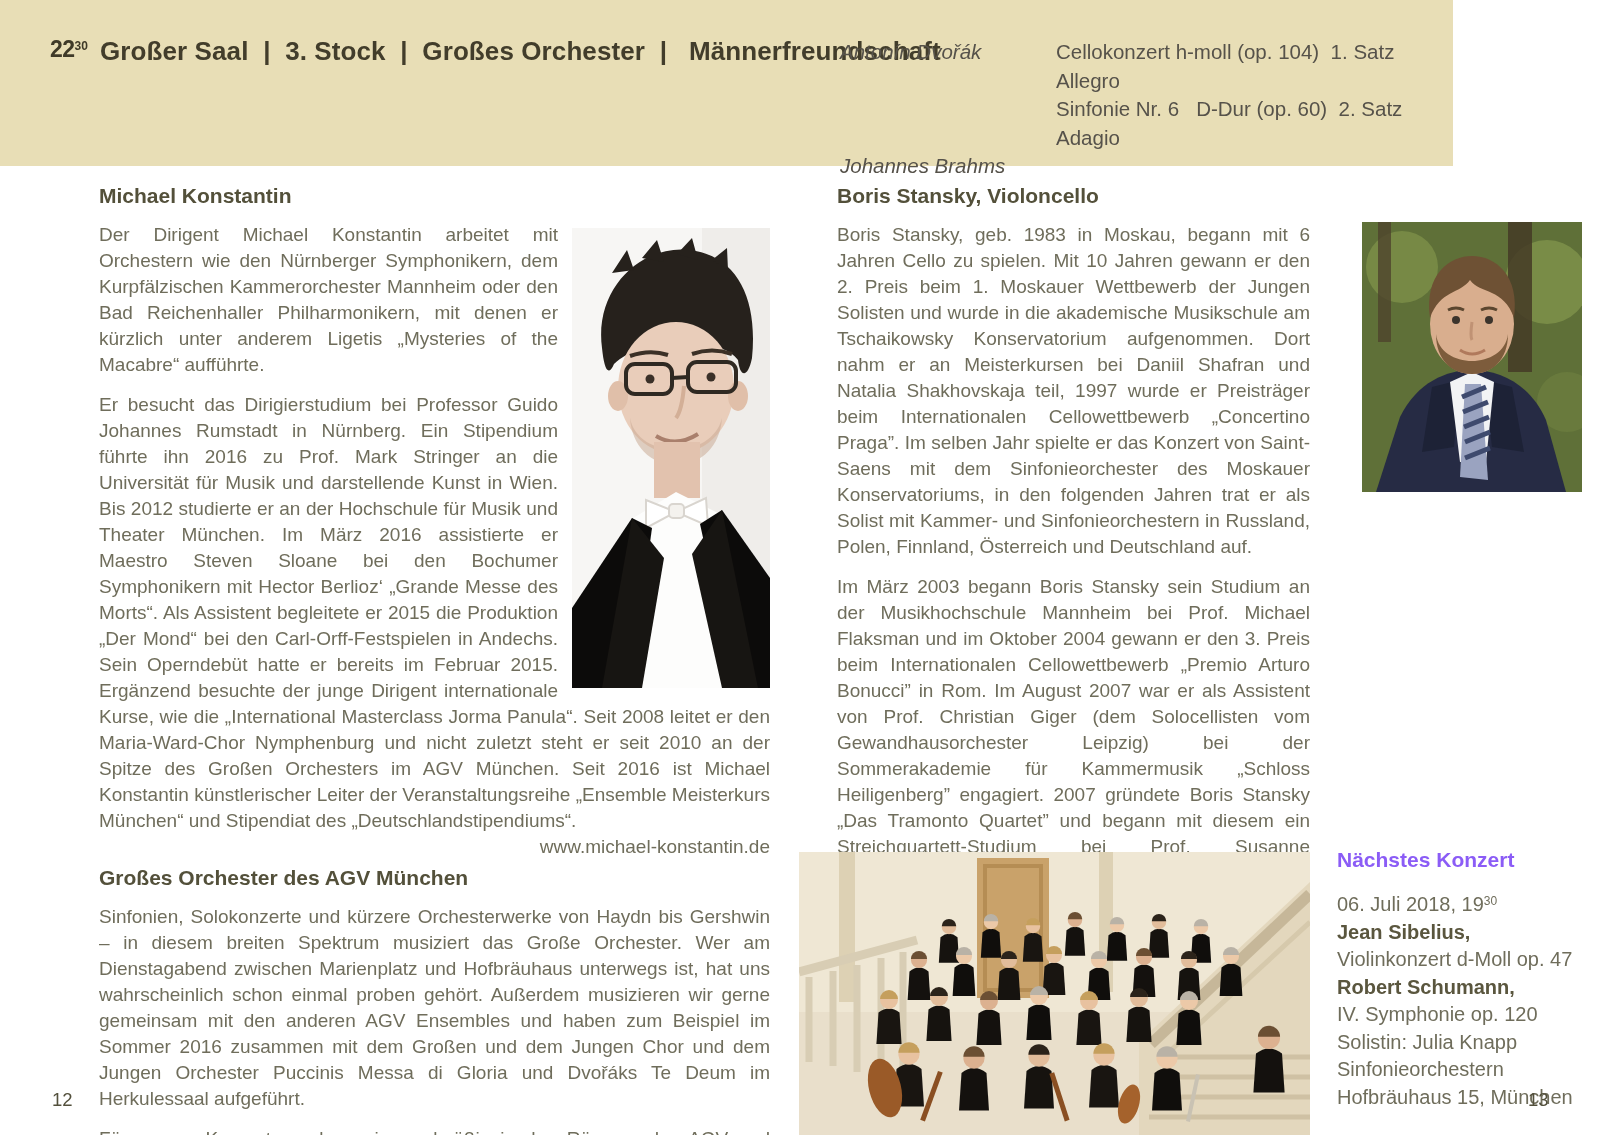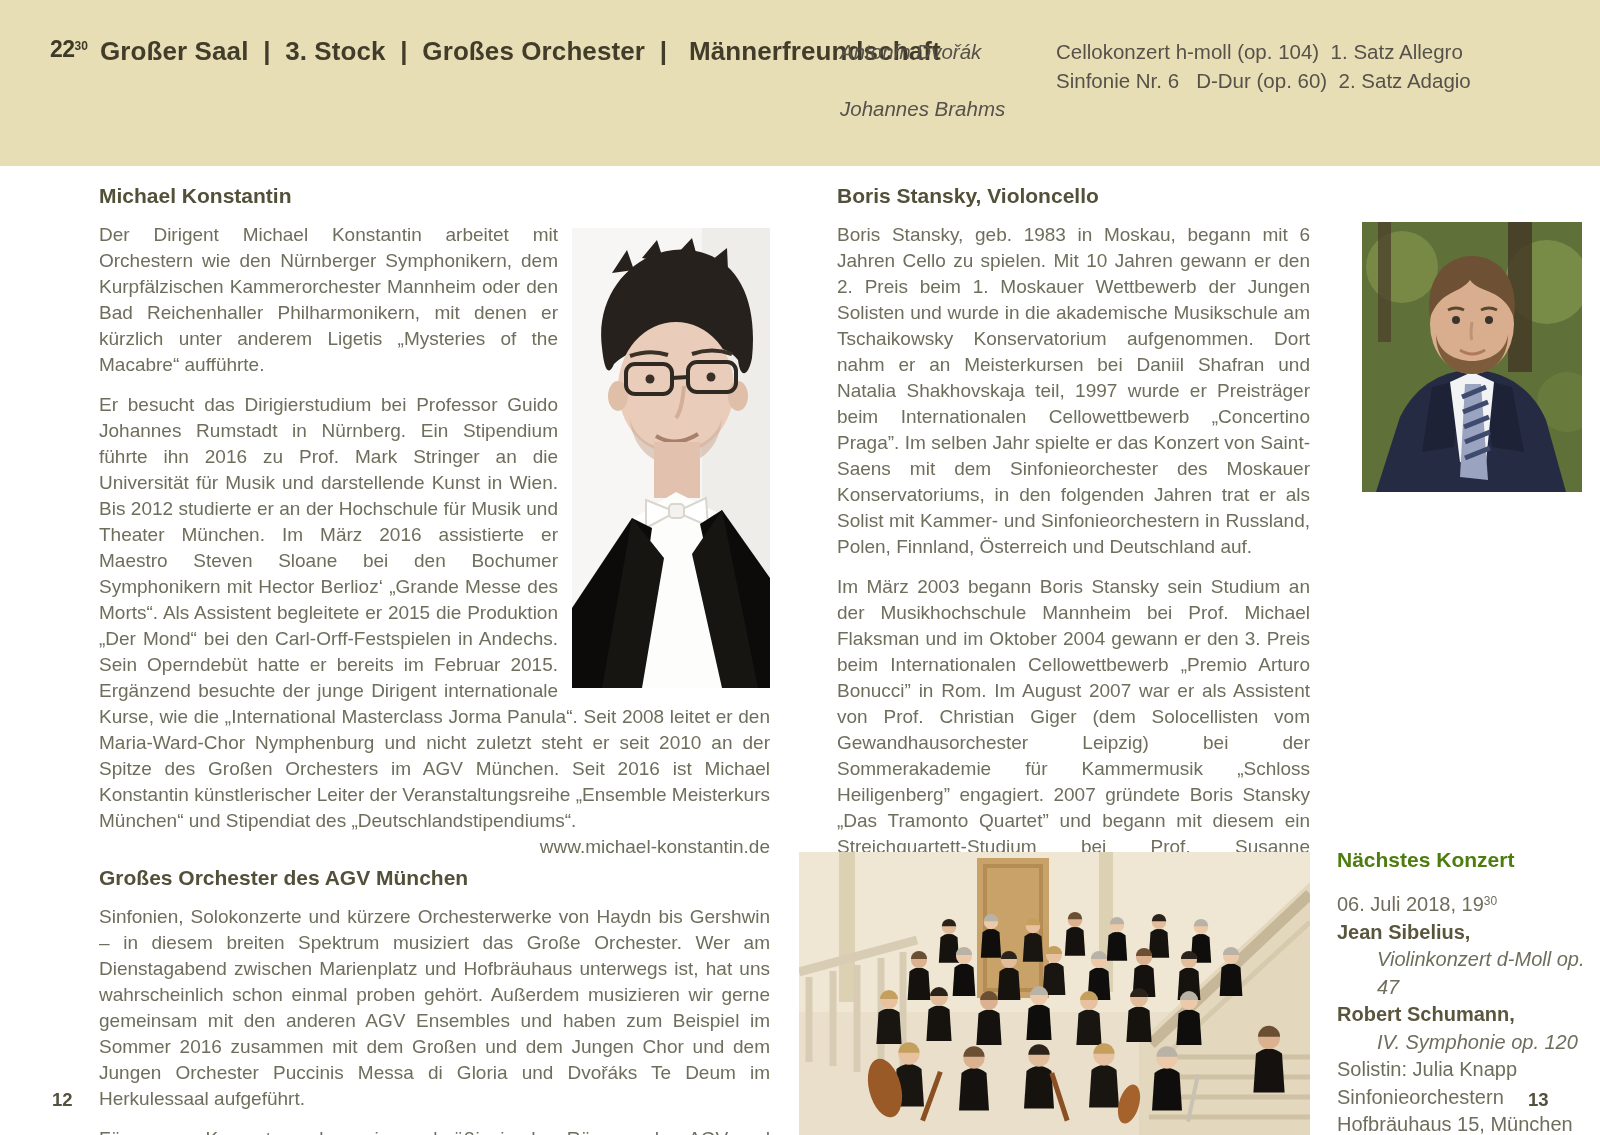--- a/index.html
+++ b/index.html
@@ -1,21 +1,21 @@
 <!DOCTYPE html>
 <html lang="de"><head>
 <meta charset="utf-8">
 <style>
   html,body{margin:0;padding:0;background:#fff;}
   .page{
     position:relative;width:1600px;height:1135px;background:#ffffff;overflow:hidden;
     font-family:"Liberation Sans","DejaVu Sans",sans-serif;
   }
   
-  .header-band{position:absolute;left:0;top:0;width:1600px;height:166px;background:#e8deb6;}
+  .header-band{position:absolute;left:0;top:0;width:1453px;height:166px;background:#e8deb6;}
   .hb-left{position:absolute;left:50px;top:36px;}
   .hb-titlerow{display:flex;align-items:flex-start;color:#3f3a28;}
   .hb-time{font-weight:bold;font-size:23px;width:50px;letter-spacing:-0.5px;}
   .hb-time sup{font-size:12px;vertical-align:7px;font-weight:bold;letter-spacing:0;}
   .hb-title{font-weight:bold;font-size:26px;white-space:pre-wrap;letter-spacing:0.1px;color:#423d2b;}
   .hb-sub{margin-left:50px;margin-top:9px;font-size:20.5px;line-height:28px;color:#4c4735;}
   .hb-sub i{font-style:italic;white-space:pre-wrap;}
   .hb-right{position:absolute;left:840px;top:38px;display:grid;grid-template-columns:208px auto;
     font-size:20.5px;line-height:28.5px;color:#56524a;column-gap:8px;}
   .pg-composer{font-style:italic;}
@@ -27,27 +27,27 @@
   .col-right{position:absolute;left:837px;top:184px;width:473px;}
   .photo-frame{overflow:hidden;}
   .photo-konstantin{float:right;width:198px;height:460px;margin:6px 0 10px 14px;}
   .website{float:right;color:#6f6d5b;}
   .agv-heading{margin-top:32px;}
   
   .photo-stansky{position:absolute;left:1362px;top:222px;width:220px;height:270px;}
   .photo-orchestra{position:absolute;left:799px;top:852px;width:511px;height:283px;}
   
   .next-concert{position:absolute;left:1337px;top:848px;width:250px;}
-  .nc-heading{font-size:21px;font-weight:bold;color:#4d7c0f;margin:0 0 16px 0;}
+  .nc-heading{font-size:21px;font-weight:bold;color:#8b5cf6;margin:0 0 16px 0;}
   .nc-line{font-size:20px;line-height:27.5px;color:#6f6d5b;margin:0;}
   .nc-line.bold{font-weight:bold;color:#5a563e;}
-  .nc-line.italic{font-style:italic;margin-left:40px;}
+  .nc-line.italic{}
   .nc-date sup{font-size:12px;vertical-align:6px;}
   
-  .page-num{position:absolute;bottom:24px;font-size:18.5px;color:#53503c;font-weight:bold;}
+  .page-num{position:absolute;bottom:24px;font-size:18.5px;color:#53503c;}
   .page-num.left{left:52px;}
   .page-num.right{left:1528px;}
   svg{display:block;}
 </style>
 </head>
 <body>
 
 <div class="page">
 
   <div class="header-band">

